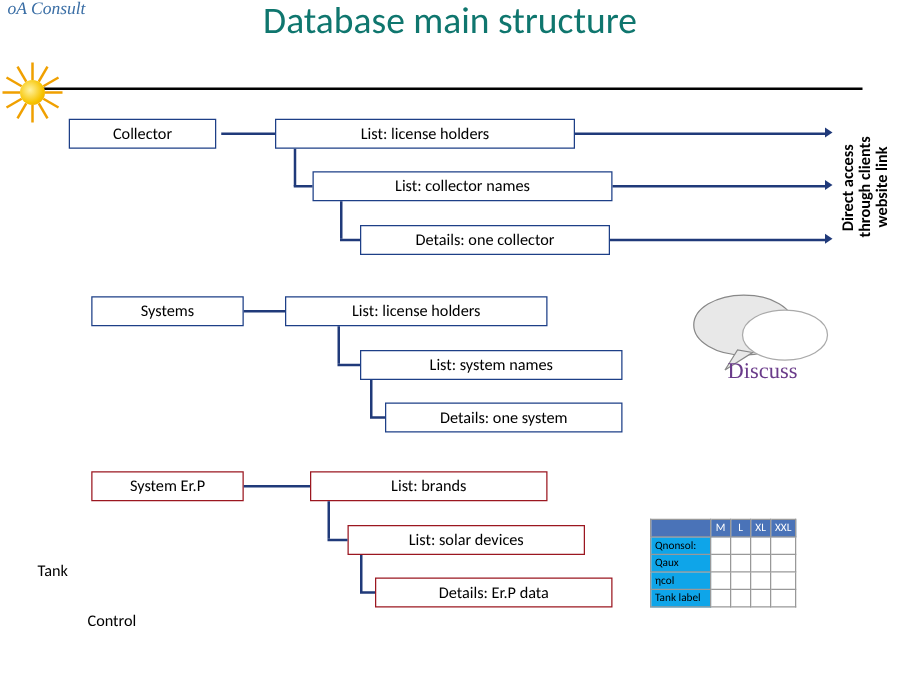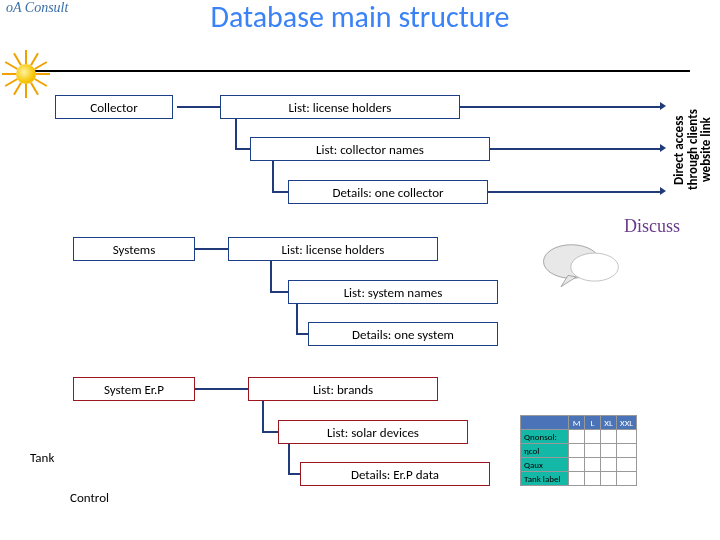--- a/index.html
+++ b/index.html
@@ -1,38 +1,38 @@
 <!DOCTYPE html>
 <html><head>
 <meta charset="utf-8">
 <style>
   * { box-sizing: border-box; margin: 0; padding: 0; }
   body { width: 720px; height: 540px; position: relative; font-family: Calibri, Arial, sans-serif; background: #fff; overflow: hidden; }
   .logo { position: absolute; top: 0; left: 6px; font-family: cursive; font-style: italic; color: #3a6ea5; font-size: 14px; }
-  .title { position: absolute; top: 0; left: 0; right: 0; text-align: center; font-size: 30px; line-height: 1.1; color: #3b82f6; }
+  .title { position: absolute; top: 0; left: 0; right: 0; text-align: center; font-size: 30px; line-height: 1.1; color: #0f766e; }
   .title-line2 { display: block; }
   .hr { position: absolute; top: 70px; left: 30px; right: 30px; height: 2px; background: #000; }
   .sun { position: absolute; top: 50px; left: 2px; width: 48px; height: 48px; }
   .sun .core { position: absolute; top: 14px; left: 14px; width: 20px; height: 20px; border-radius: 50%; background: radial-gradient(circle at 40% 40%, #fff2a0, #f7c400 60%, #e69a00); }
   .sun .rays { position: absolute; inset: 0; }
   .sun .ray { position: absolute; left: 23px; top: 0; width: 2px; height: 14px; background: #f0a000; transform-origin: 1px 24px; }
   .box { position: absolute; border: 1.5px solid; background: #fff; padding: 3px 6px; font-size: 13px; display: flex; align-items: center; justify-content: center; text-align: center; }
   .navy { border-color: #1d3f87; }
   .red  { border-color: #9b1720; }
   .plain { position: absolute; font-size: 13px; }
   .conn { position: absolute; background: #203a7a; }
   .connh { height: 1.5px; }
   .connv { width: 1.5px; }
   .rlabel { position: absolute; right: 32px; top: 95px; height: 110px; width: 16px; writing-mode: vertical-rl; transform: rotate(180deg); font-size: 13px; font-weight: bold; line-height: 1.05; text-align: center; }
-  .discuss-wrap { position: absolute; left: 540px; top: 230px; width: 140px; height: 90px; display:flex; flex-direction:row; align-items:flex-start; }
+  .discuss-wrap { position: absolute; left: 540px; top: 230px; width: 140px; height: 90px; display:flex; flex-direction:column; align-items:center; }
   .discuss-wrap svg { display:block; }
   .tbl { position: absolute; left: 520px; top: 415px; border-collapse: collapse; font-size: 9px; }
   .tbl th, .tbl td { border: 1px solid #999; padding: 1px 3px; height: 14px; }
   .tbl th { background: #4a73b8; color: #fff; font-weight: normal; }
-  .tbl td.lab { background: #14b8a6; text-align: left; padding-right: 4px; min-width: 48px; }
+  .tbl td.lab { background: #0ea5e9; text-align: left; padding-right: 4px; min-width: 48px; }
   .tbl td.val { background: #fff; min-width: 16px; }
   .arrowhead { position: absolute; width: 0; height: 0; border-top: 4px solid transparent; border-bottom: 4px solid transparent; border-left: 6px solid #203a7a; }
 </style>
 </head>
 <body>
 
 <div class="logo">oA Consult</div>
 
 <div class="title">
   <span>Database main structure</span>
@@ -117,28 +117,28 @@
     <th>XXL</th>
   </tr>
   <tr>
         <td class="lab">Qnonsol:</td>
         <td class="val"></td>
         <td class="val"></td>
         <td class="val"></td>
         <td class="val"></td>
       </tr>
   <tr>
-        <td class="lab">ηcol</td>
+        <td class="lab">Qaux</td>
         <td class="val"></td>
         <td class="val"></td>
         <td class="val"></td>
         <td class="val"></td>
       </tr>
   <tr>
-        <td class="lab">Qaux</td>
+        <td class="lab">ηcol</td>
         <td class="val"></td>
         <td class="val"></td>
         <td class="val"></td>
         <td class="val"></td>
       </tr>
   <tr>
         <td class="lab">Tank label</td>
         <td class="val"></td>
         <td class="val"></td>
         <td class="val"></td>

